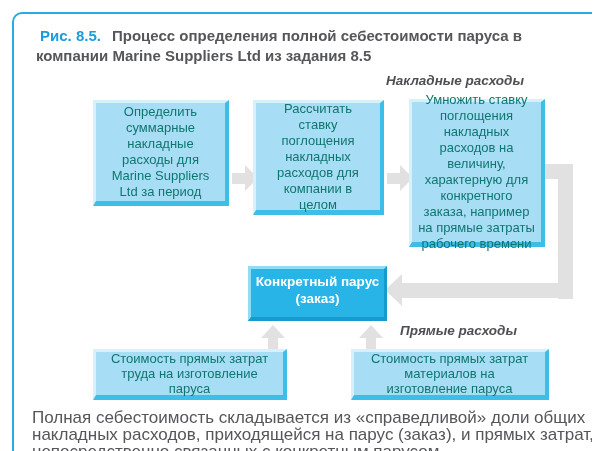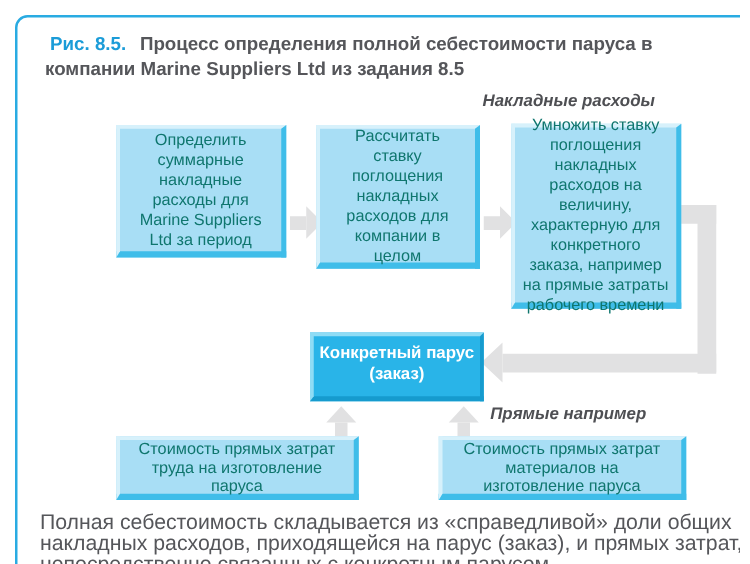--- a/index.html
+++ b/index.html
@@ -122,21 +122,21 @@
 
   <div class="arrow-up au1">
     <div class="head"></div>
     <div class="shaft"></div>
   </div>
   <div class="arrow-up au2">
     <div class="head"></div>
     <div class="shaft"></div>
   </div>
 
-  <div class="side-label direct-label">Прямые например</div>
+  <div class="side-label direct-label">Прямые расходы</div>
 
   <div class="sbox dbox1">
     <span>Стоимость прямых затрат труда на изготовление паруса</span>
   </div>
 
   <div class="sbox dbox2">
     <span>Стоимость прямых затрат материалов на изготовление паруса</span>
   </div>
 
   <p class="footer">Полная себестоимость складывается из «справедливой» доли общих накладных расходов, приходящейся на парус (заказ), и прямых затрат, непосредственно связанных с конкретным парусом.</p>

